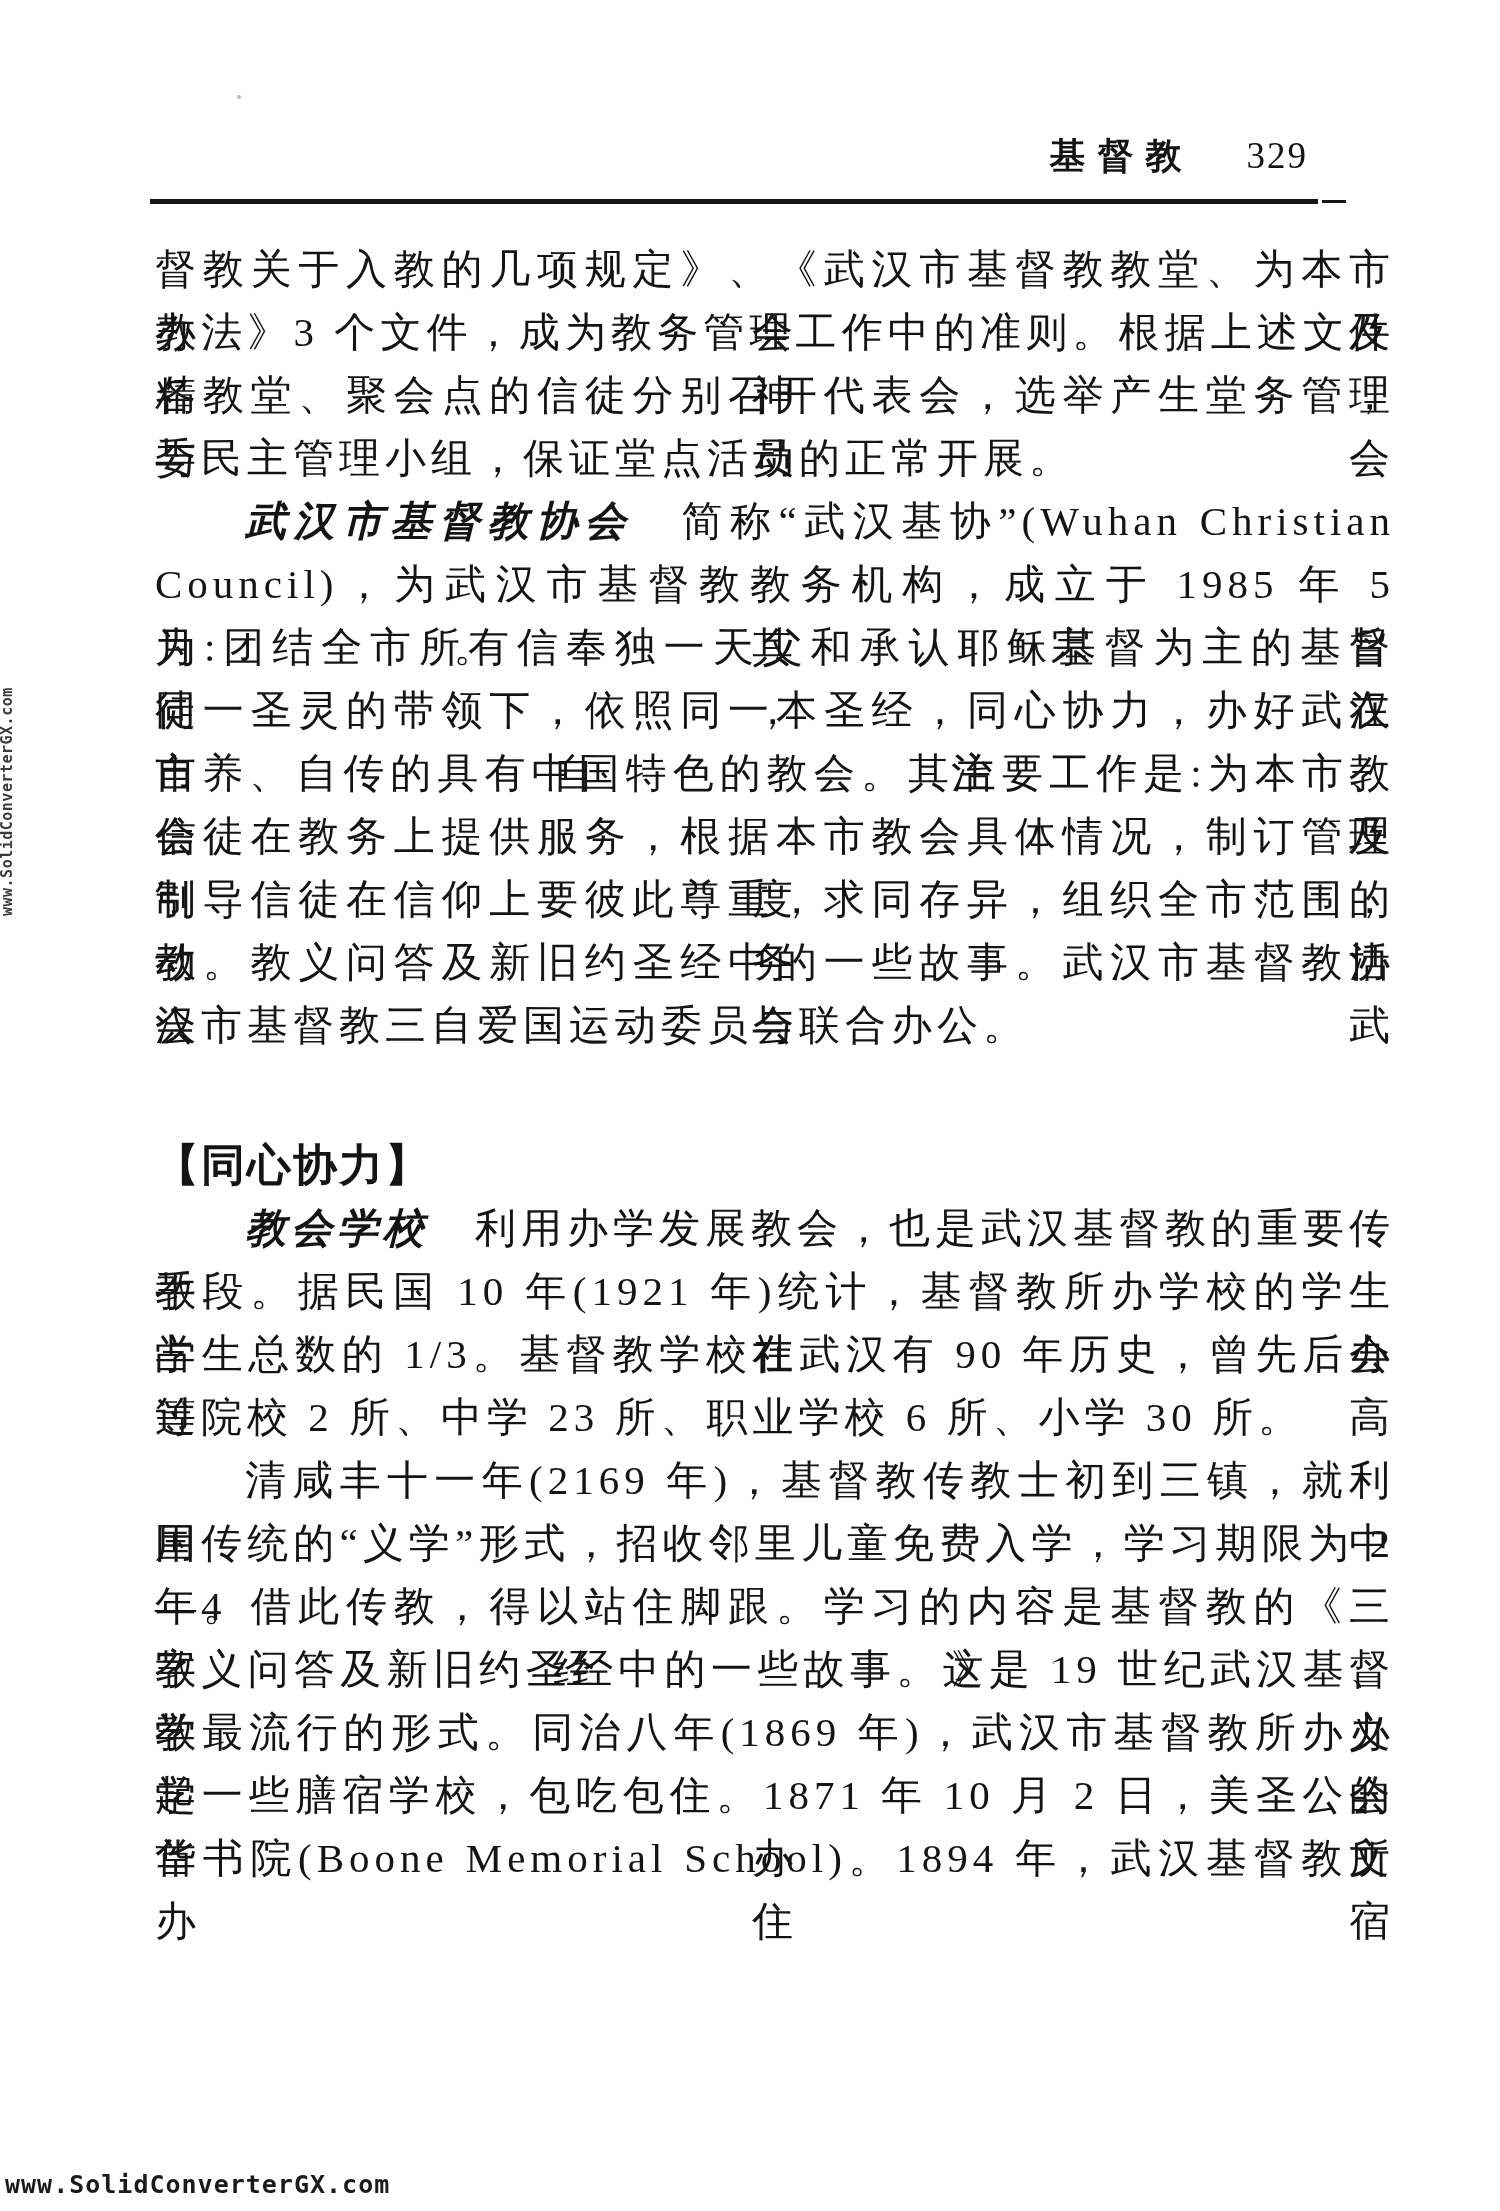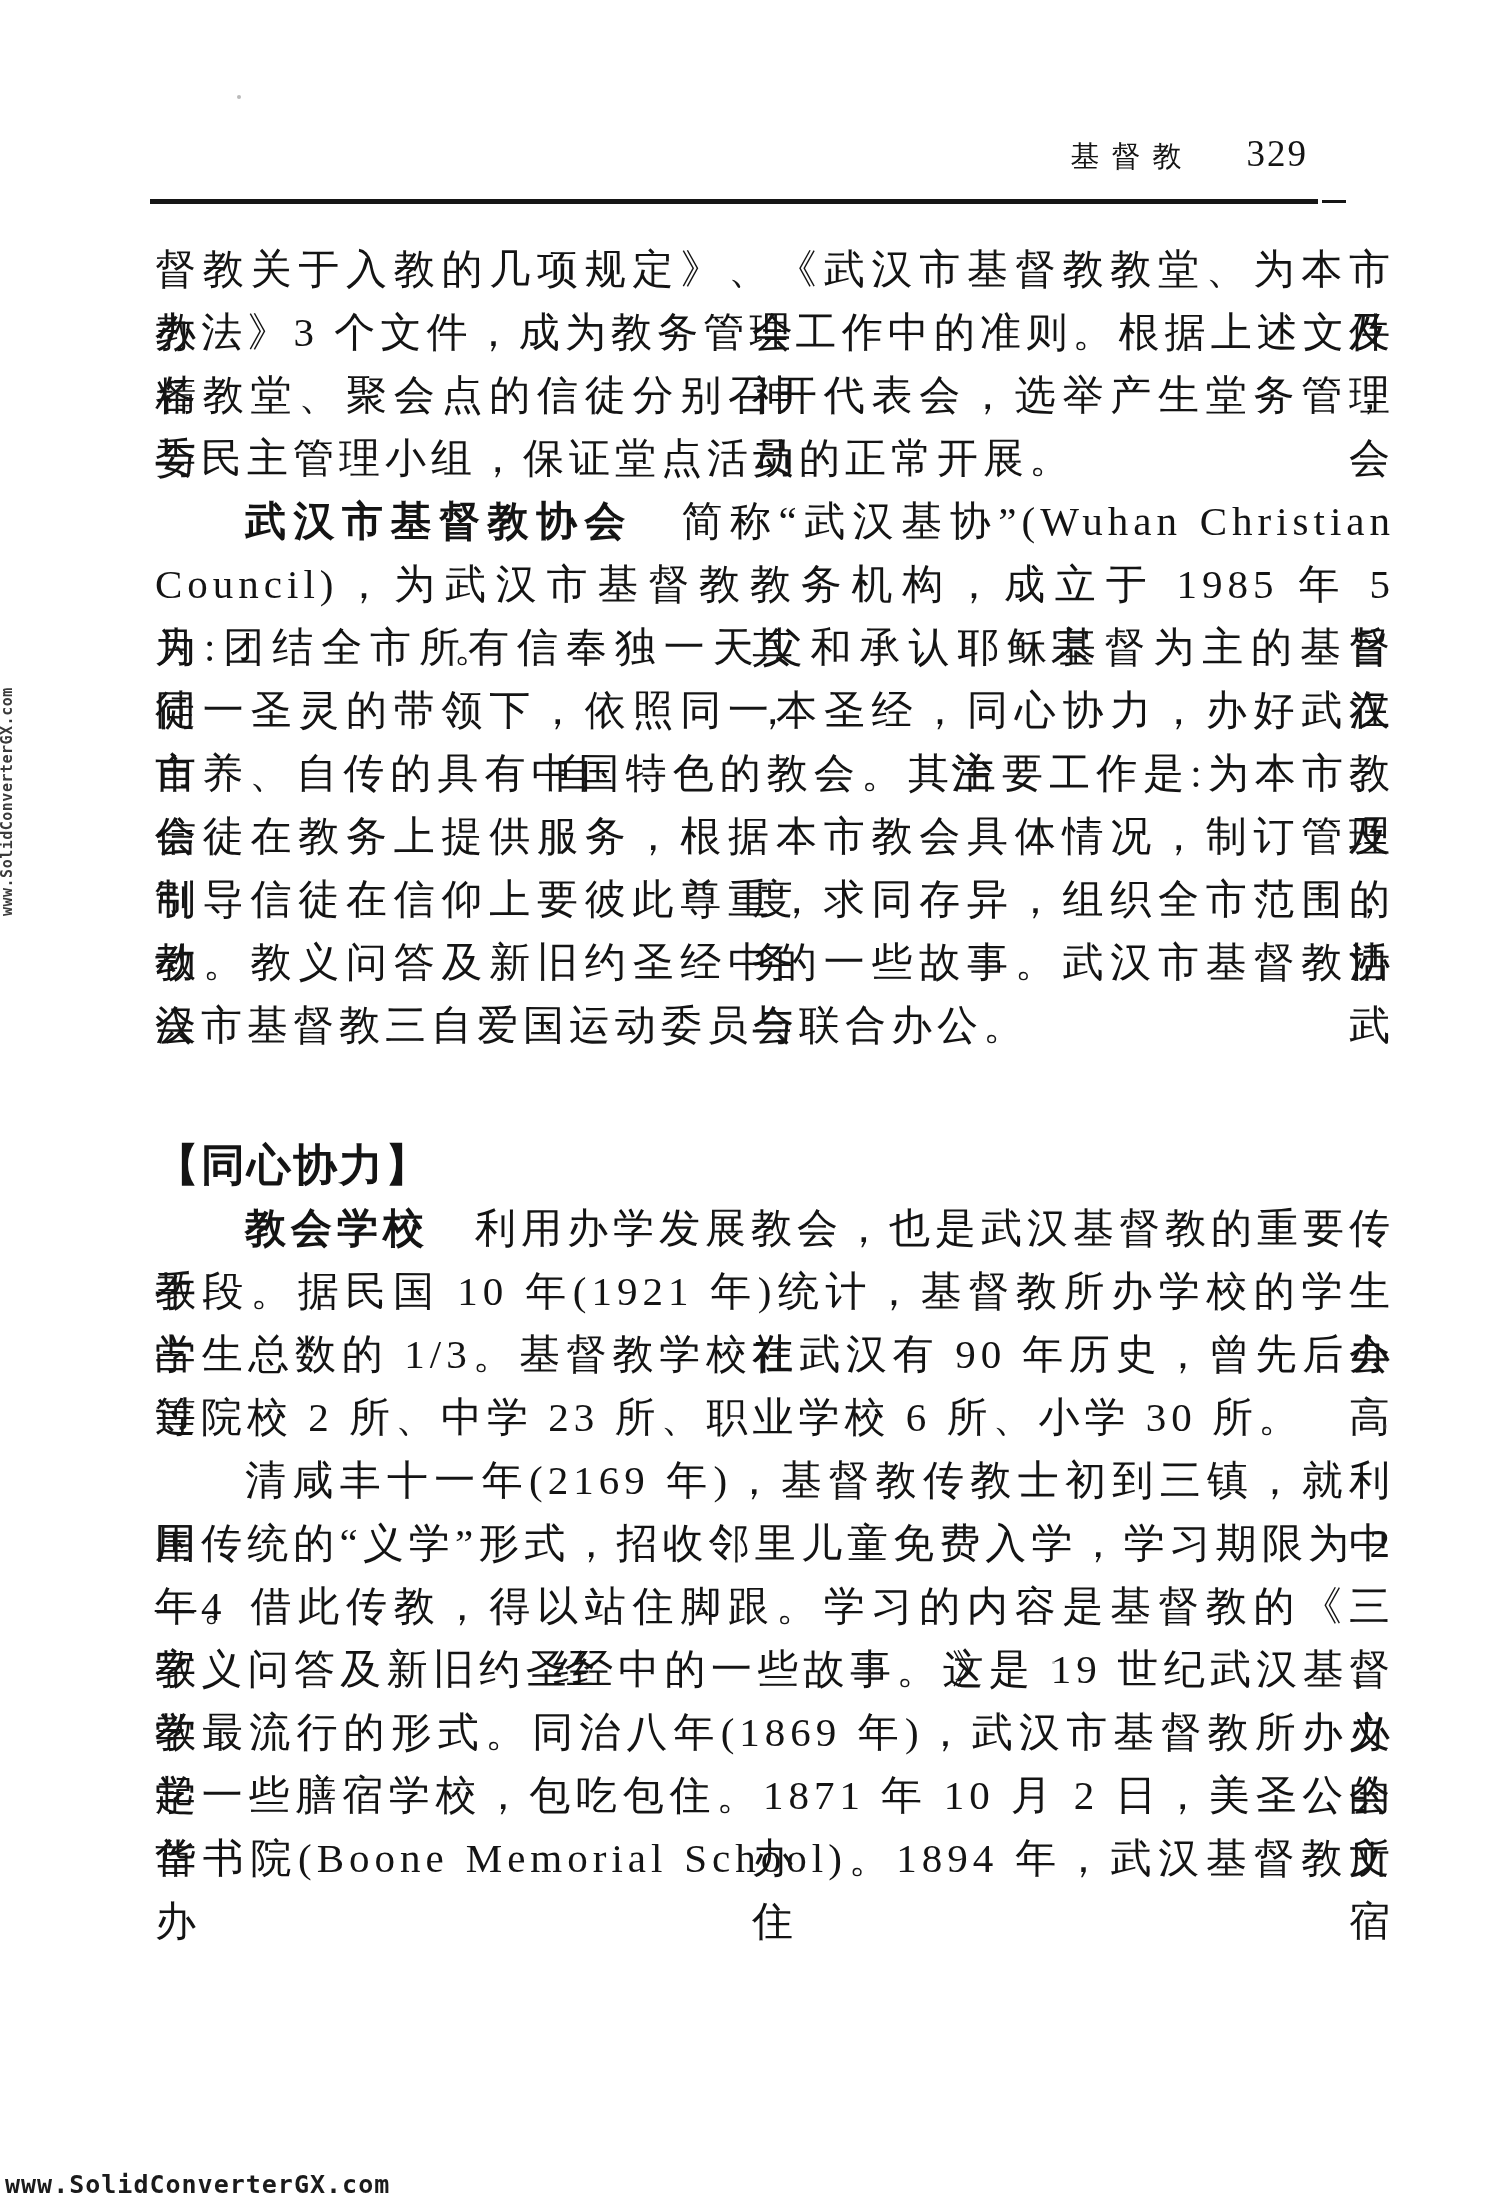--- a/index.html
+++ b/index.html
@@ -18,22 +18,22 @@
   .running-header {
     position: absolute;
     top: 132px;
     right: 192px;
     display: flex;
     align-items: baseline;
     gap: 30px;
     white-space: nowrap;
   }
   .header-title {
-    font-size: 29px;
-    font-weight: normal;
+    font-size: 36px;
+    font-weight: bold;
     letter-spacing: 12px;
   }
   .header-page-num {
     font-size: 37px;
     letter-spacing: 2px;
     margin-left: 23px;
   }
   .header-rule {
     position: absolute;
     left: 150px;
@@ -71,21 +71,21 @@
   }
   .line.indent { text-indent: 90px; }
   .line.gap { margin-top: 77px; }
   .line.heading {
     font-weight: bold;
     font-size: 44px;
     letter-spacing: 2px;
     text-align: left;
     text-align-last: left;
   }
-  .term { font-weight: bold; }
+  .term { font-weight: bold; font-style: italic; }
   
   .watermark-bottom {
     position: absolute;
     left: 5px;
     top: 2170px;
     font-family: "DejaVu Sans Mono", "Liberation Mono", monospace;
     font-weight: bold;
     font-size: 25px;
     letter-spacing: 1px;
     color: #1b1b1b;

